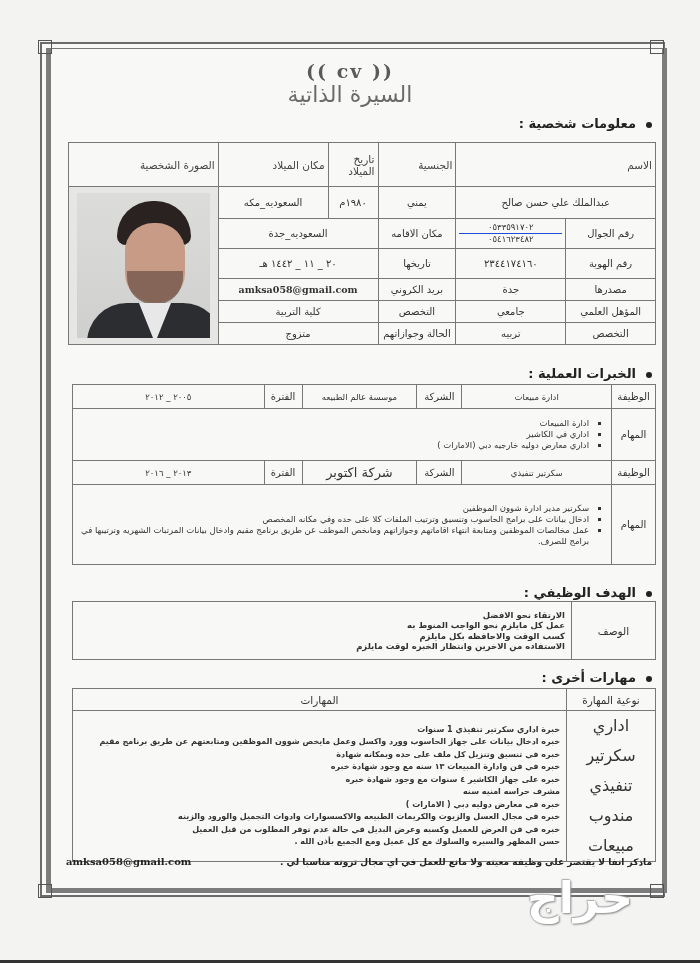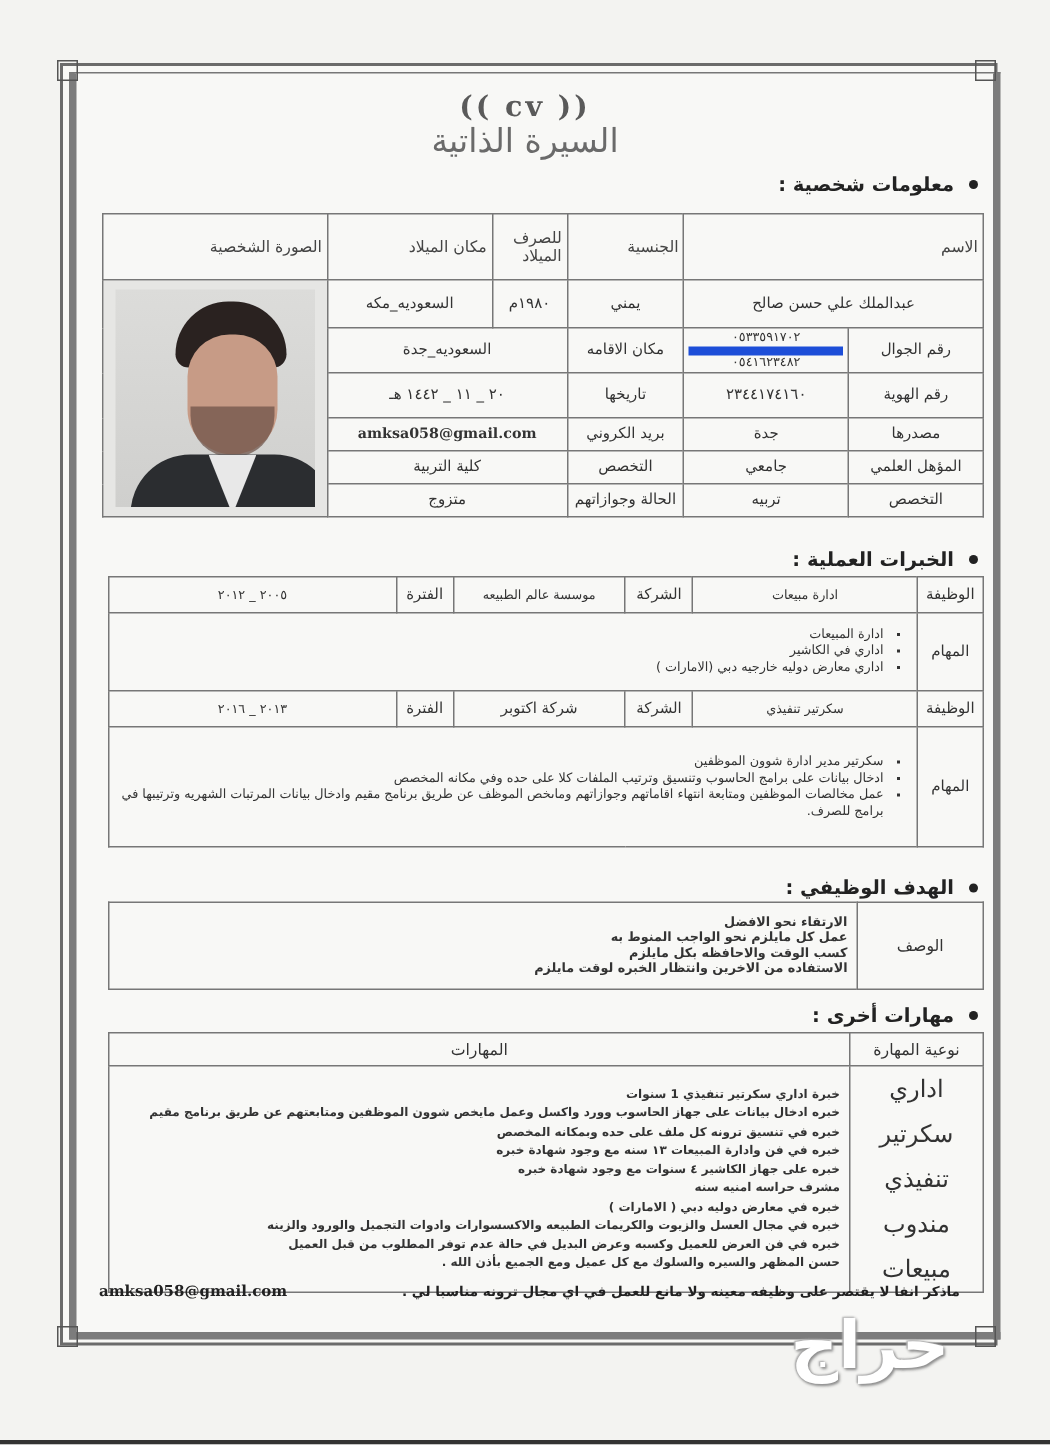--- a/index.html
+++ b/index.html
@@ -91,21 +91,21 @@
       <col style="width:110px">
       <col style="width:78px">
       <col style="width:50px">
       <col style="width:110px">
       <col style="width:150px">
   </colgroup>
   <tbody>
       <tr class="hdr" style="height:44px;">
     <td colspan="2">الاسم</td>
     <td>الجنسية</td>
-    <td>للصرف الميلاد</td>
+    <td>تاريخ الميلاد</td>
     <td>مكان الميلاد</td>
     <td>الصورة الشخصية</td>
   </tr>
   <tr style="height:32px;">
     <td colspan="2">عبدالملك علي حسن صالح</td>
     <td>يمني</td>
     <td>١٩٨٠م</td>
     <td>السعوديه_مكه</td>
     <td rowspan="6" class="photo-cell">
       <div class="photo">
@@ -113,21 +113,21 @@
             <div class="face"></div>
             <div class="beard"></div>
             <div class="suit"></div>
             <div class="shirt"></div>
       </div>
     </td>
   </tr>
   <tr style="height:30px;">
     <td>رقم الجوال</td>
     <td style="font-size:8.5px; line-height:11px;">
-      <div style="border-bottom:6px solid #1d4ed8;">٠٥٣٣٥٩١٧٠٢</div>
+      <div style="border-bottom:1px solid #1d4ed8;">٠٥٣٣٥٩١٧٠٢</div>
       <div>٠٥٤١٦٢٣٤٨٢</div>
     </td>
     <td>مكان الاقامه</td>
     <td colspan="2">السعوديه_جدة</td>
   </tr>
   <tr style="height:30px;">
     <td>رقم الهوية</td>
     <td>٢٣٤٤١٧٤١٦٠</td>
     <td>تاريخها</td>
     <td colspan="2">٢٠ _ ١١ _ ١٤٤٢ هـ</td>
@@ -182,21 +182,21 @@
         <li>ادارة المبيعات</li>
         <li>اداري في الكاشير</li>
         <li>اداري معارض دوليه خارجيه دبي (الامارات )</li>
       </ul>
     </td>
   </tr>
   <tr style="height:24px;">
     <td>الوظيفة</td>
     <td style="font-size:8.5px;">سكرتير تنفيذي</td>
     <td>الشركة</td>
-    <td style="font-size:10px;">شركة اكتوبر</td>
+    <td style="font-size:13px;">شركة اكتوبر</td>
     <td>الفترة</td>
     <td style="font-size:8.5px;">٢٠١٣ _ ٢٠١٦</td>
   </tr>
   <tr style="height:80px;">
     <td>المهام</td>
     <td colspan="5" class="tasks">
       <ul>
         <li>سكرتير مدير ادارة شوون الموظفين</li>
         <li>ادخال بيانات على برامج الحاسوب وتنسيق وترتيب الملفات كلا على حده وفي مكانه المخصص</li>
         <li>عمل مخالصات الموظفين ومتابعة انتهاء اقاماتهم وجوازاتهم وماىخص الموظف عن طريق برنامج مقيم وادخال بيانات المرتبات الشهريه وترتيبها في برامج للصرف.</li>
@@ -242,30 +242,30 @@
   </tr>
   <tr style="height:136px;">
     <td style="font-size:16px; line-height:30px;">
       <div>اداري</div>
       <div>سكرتير تنفيذي</div>
       <div>مندوب مبيعات</div>
     </td>
     <td class="plain-lines" style="font-weight:bold; font-size:8px; line-height:12.5px;">
       <div>خبرة اداري سكرتير تنفيذي 1 سنوات</div>
       <div>خبره ادخال بيانات على جهاز الحاسوب وورد واكسل وعمل مايخص شوون الموظفين ومتابعتهم عن طريق برنامج مقيم</div>
-      <div>خبره في تنسيق ترونه كل ملف على حده وبمكانه المخصص</div>
+      <div>خبره في تنسيق وتنزيل كل ملف على حده وبمكانه شهادة</div>
       <div>خبره في فن وادارة المبيعات ١٣ سنه مع وجود شهادة خبره</div>
       <div>خبره على جهاز الكاشير ٤ سنوات مع وجود شهادة خبره</div>
       <div>مشرف حراسه امنيه سنه</div>
       <div>خبره في معارض دوليه دبي ( الامارات )</div>
       <div>خبره في مجال العسل والزيوت والكريمات الطبيعه والاكسسوارات وادوات التجميل والورود والزينه</div>
       <div>خبره في فن العرض للعميل وكسبه وعرض البديل في حالة عدم توفر المطلوب من قبل العميل</div>
       <div>حسن المظهر والسيره والسلوك مع كل عميل ومع الجميع بأذن الله .</div>
     </td>
   </tr>
 </tbody>
   </table>
 
-<div class="footer-note" style="right:60px; top:857px;">ماذكر انفا لا يقتصر على وظيفه معينه ولا مانع للعمل في اي مجال ترونه مناسبا لي .</div>
+<div class="footer-note" style="right:48px; top:857px;">ماذكر انفا لا يقتصر على وظيفه معينه ولا مانع للعمل في اي مجال ترونه مناسبا لي .</div>
 <div class="footer-email" style="left:66px; top:856px;">amksa058@gmail.com</div>
 
 <div class="watermark">حراج</div>
 <div class="bottom-strip"></div>
 
 </body></html>

